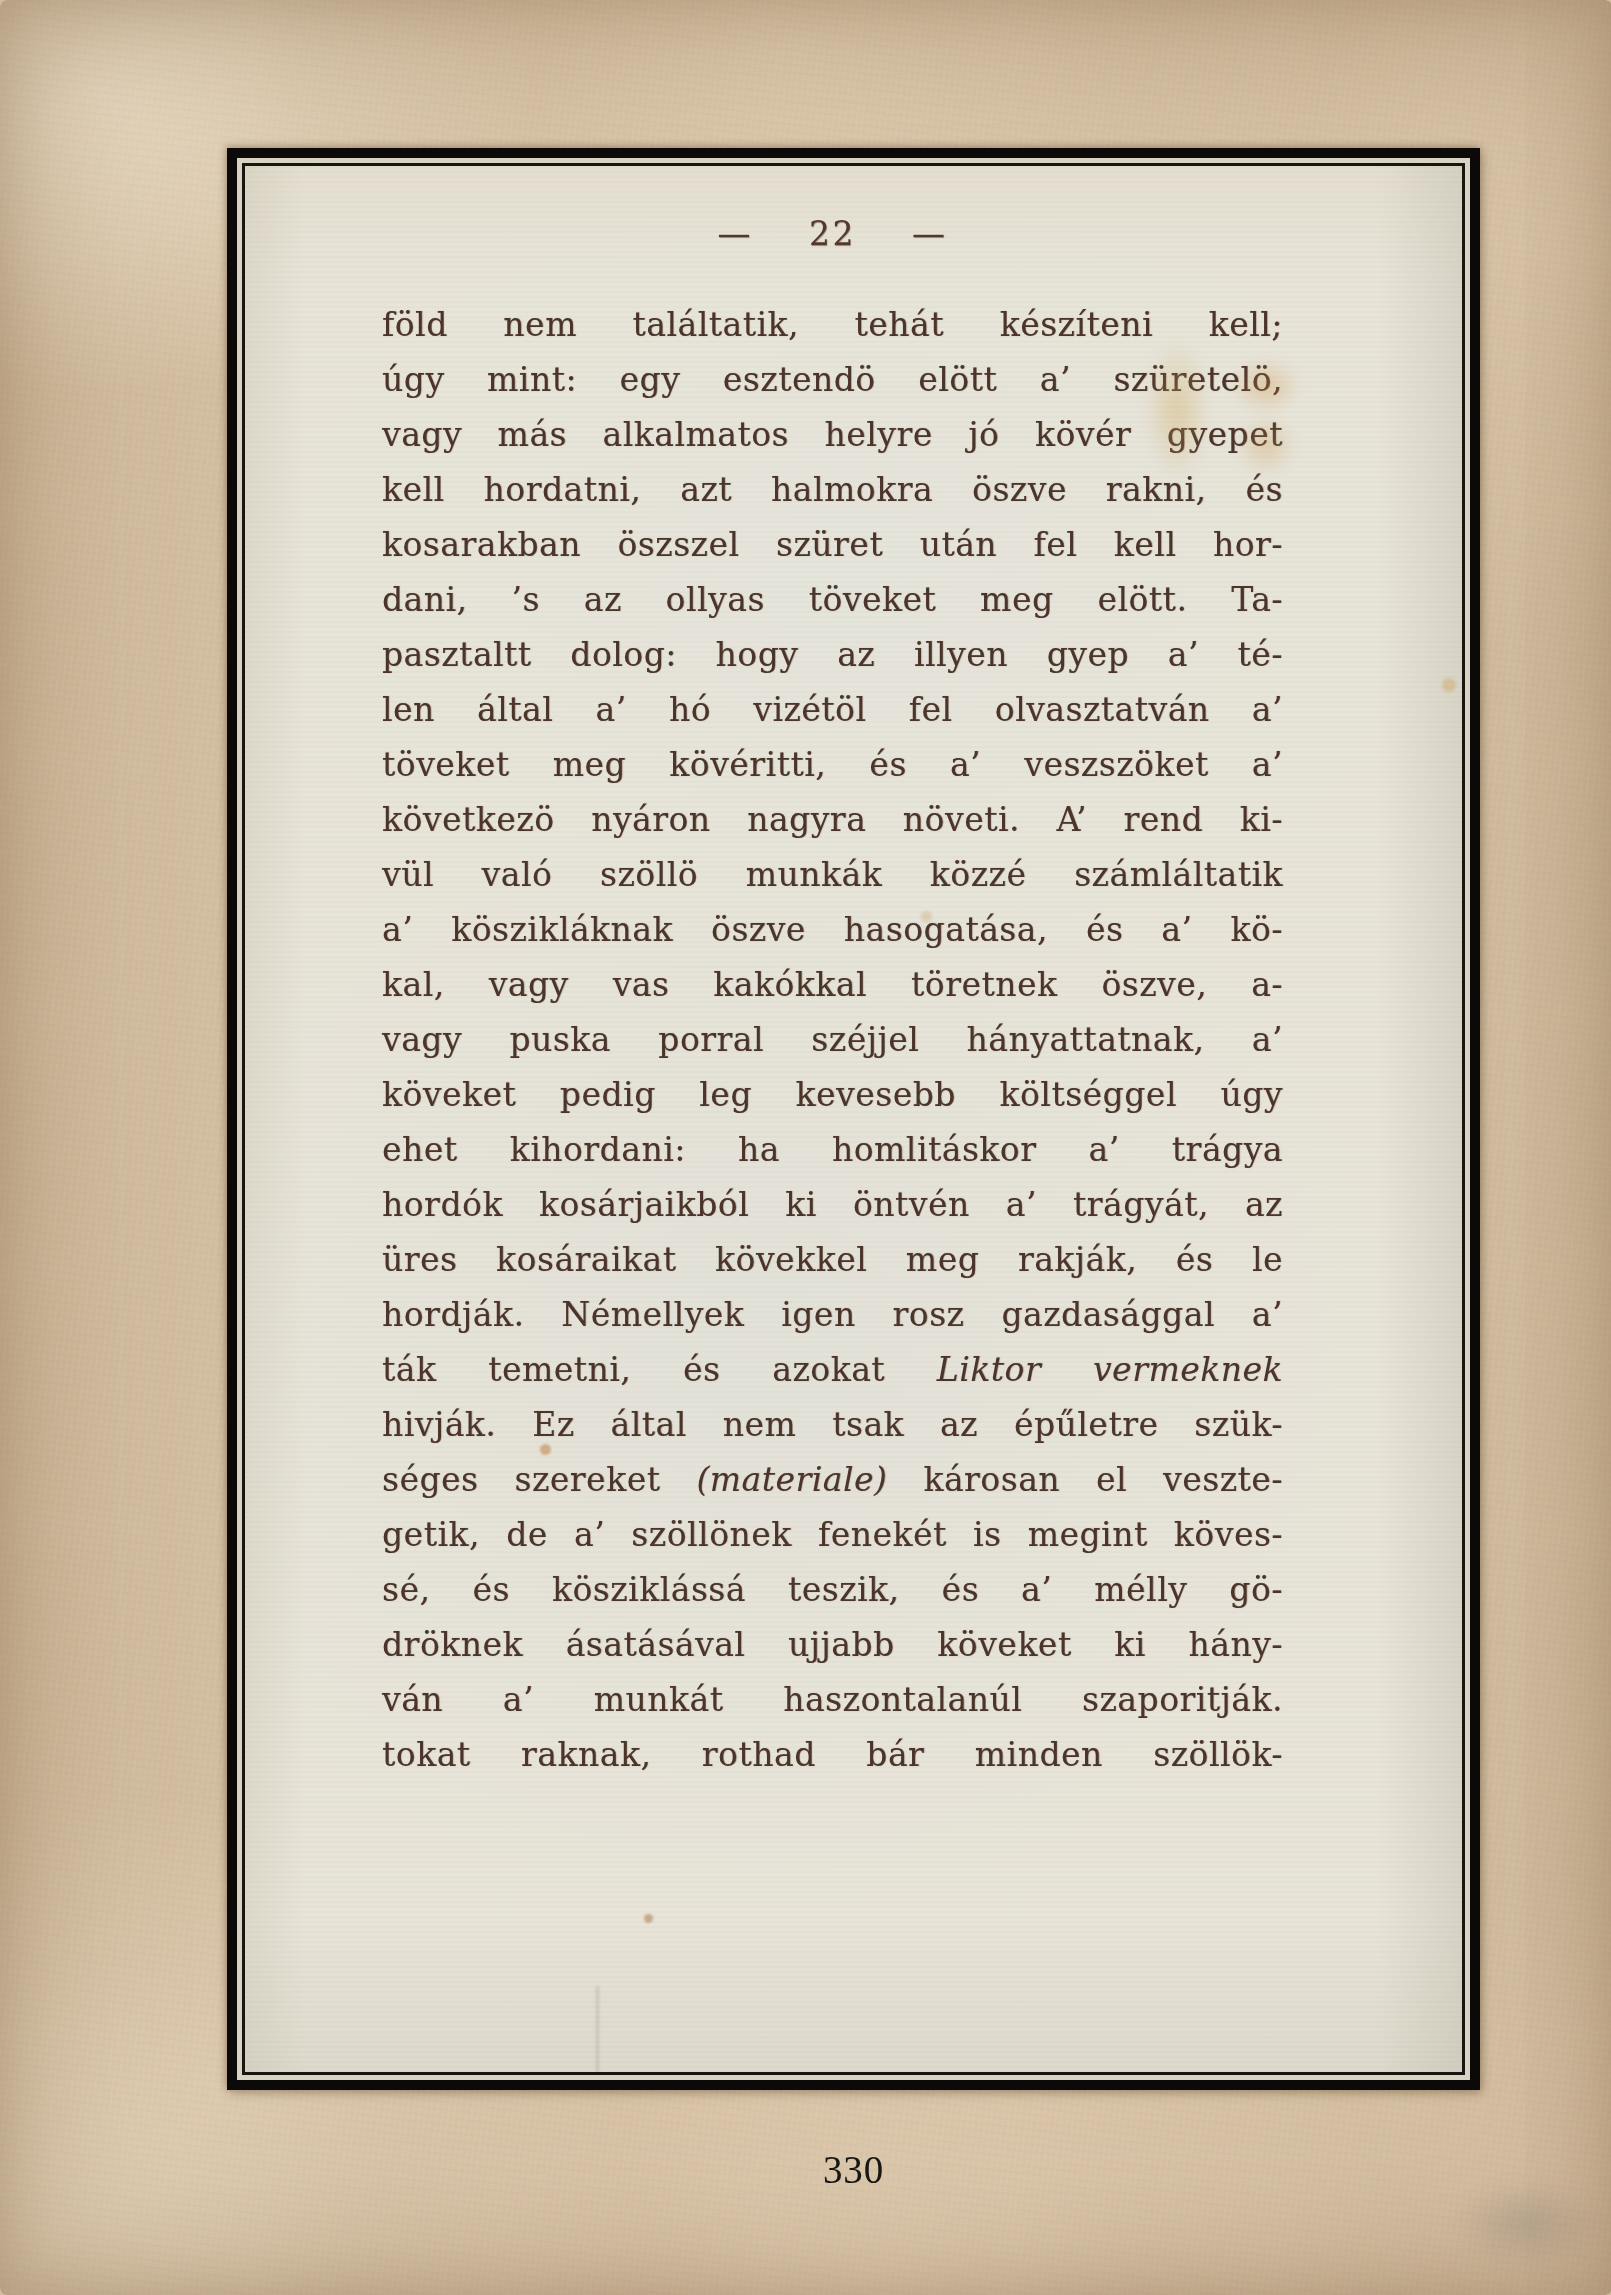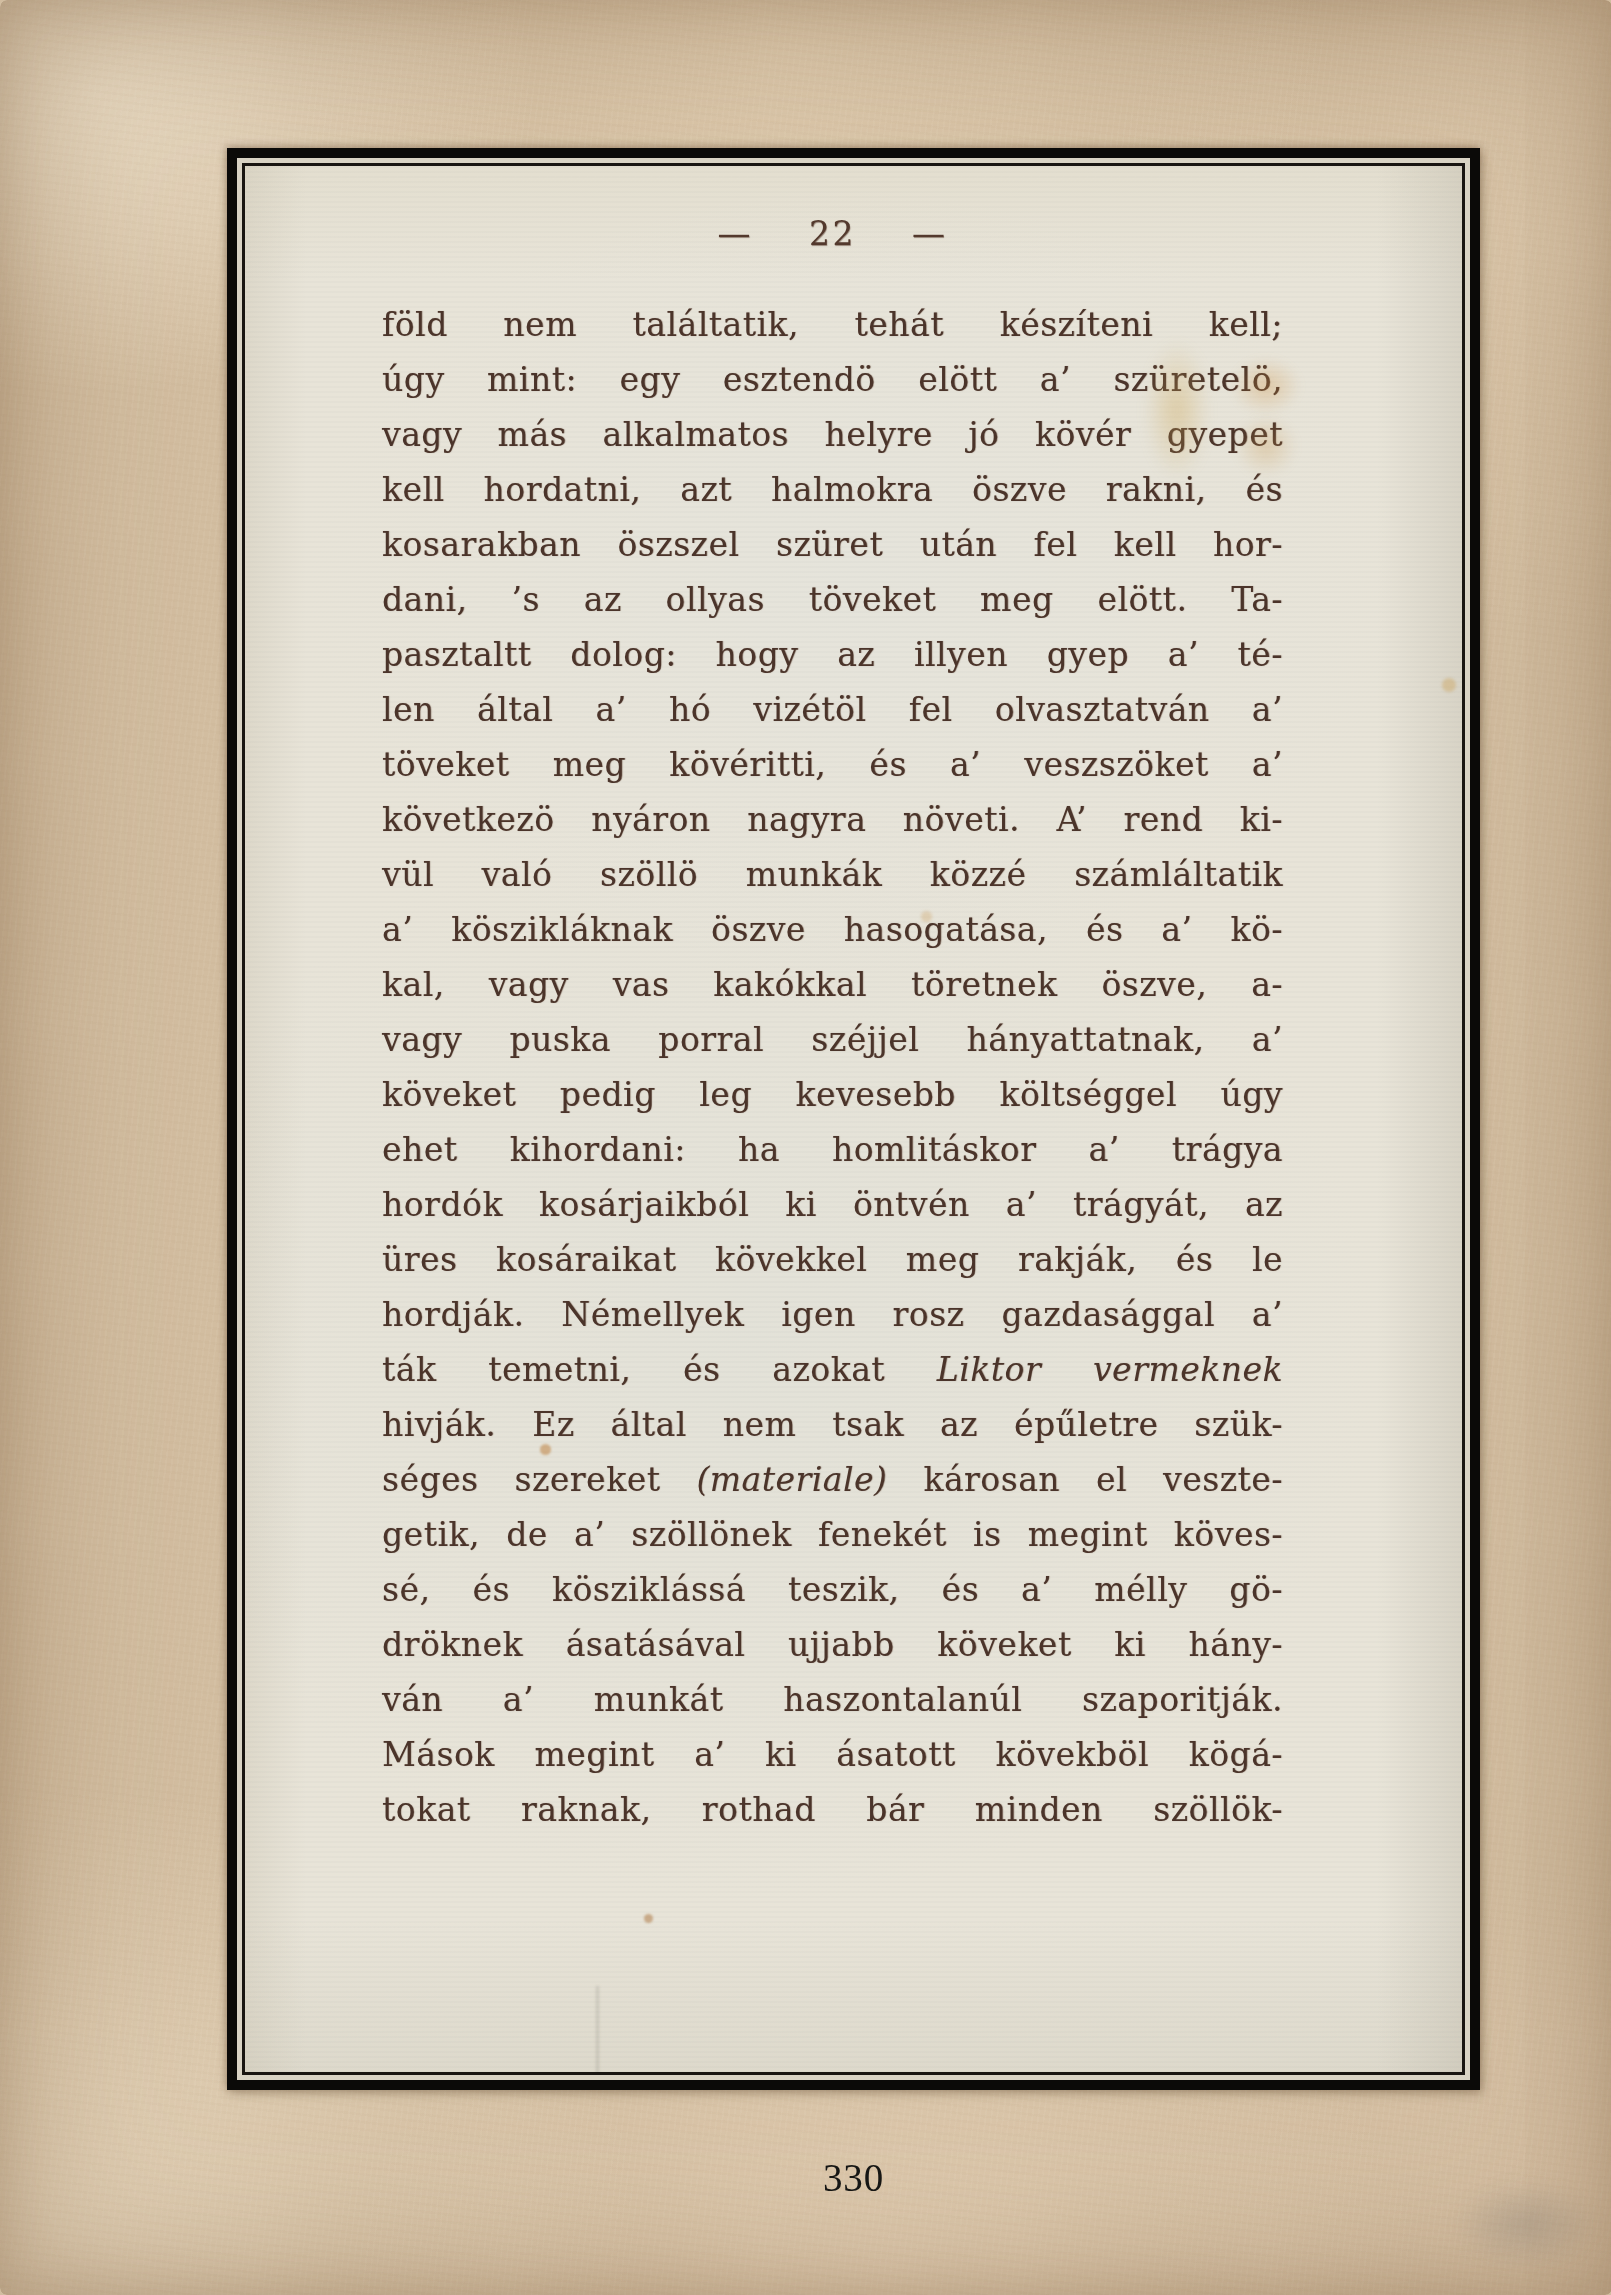--- a/index.html
+++ b/index.html
@@ -49,21 +49,21 @@
   }
   .textblock{position:absolute;left:137px;top:131px;width:901px;}
   .line{
     display:block;height:55px;line-height:55px;font-size:33px;color:#4b342a;
     text-align:justify;text-align-last:justify;letter-spacing:0.5px;
     text-shadow:0.6px 0.4px 0.8px rgba(80,52,36,0.45);
   }
   .line .it{font-style:italic;}
   .folio{
     position:absolute;left:227px;top:2147px;width:1253px;text-align:center;
-    font-family:"Liberation Serif", serif;font-size:39px;color:#161614;letter-spacing:0.8px;margin-top:8px;
+    font-family:"Liberation Serif", serif;font-size:39px;color:#161614;letter-spacing:0.8px;
   }
   .blot{position:absolute;border-radius:50%;pointer-events:none;}
   .b-streak {left:899px;top:174px;width:66px;height:141px;background:radial-gradient(closest-side,rgba(206,168,88,0.38),rgba(0,0,0,0));filter:blur(5.8px);}
   .b-stainA {left:986px;top:191px;width:70px;height:58px;background:radial-gradient(closest-side,rgba(205,145,65,0.33),rgba(0,0,0,0));filter:blur(4.1px);}
   .b-stainB {left:990px;top:249px;width:62px;height:62px;background:radial-gradient(closest-side,rgba(200,150,75,0.30),rgba(0,0,0,0));filter:blur(5px);}
   .b-speckF {left:295px;top:1278px;width:10.7px;height:10.7px;background:rgba(188,122,52,0.50);filter:blur(0.8px);}
   .b-speckH {left:1197px;top:512px;width:14px;height:14px;background:rgba(203,158,80,0.38);filter:blur(1.7px);}
   .b-speckI {left:399px;top:1748px;width:9px;height:9px;background:rgba(168,108,52,0.48);filter:blur(0.8px);}
   .b-speckJ {left:676px;top:745px;width:10.7px;height:10.7px;background:rgba(200,150,80,0.28);filter:blur(1.7px);}
   .b-crease {left:351px;top:1820px;width:3.3px;height:258px;border-radius:0;background:rgba(120,116,106,0.22);filter:blur(1.7px);}
@@ -100,21 +100,20 @@
             <div class="line"><span class="seg">hordók kosárjaikból ki öntvén a’ trágyát, az</span><span class="seg it"></span><span class="seg"></span></div>
             <div class="line"><span class="seg">üres kosáraikat kövekkel meg rakják, és le</span><span class="seg it"></span><span class="seg"></span></div>
             <div class="line"><span class="seg">hordják. Némellyek igen rosz gazdasággal a’</span><span class="seg it"></span><span class="seg"></span></div>
             <div class="line"><span class="seg">ták temetni, és azokat </span><span class="seg it">Liktor vermeknek</span><span class="seg"></span></div>
             <div class="line"><span class="seg">hivják. Ez által nem tsak az épűletre szük-</span><span class="seg it"></span><span class="seg"></span></div>
             <div class="line"><span class="seg">séges szereket </span><span class="seg it">(materiale)</span><span class="seg"> károsan el veszte-</span></div>
             <div class="line"><span class="seg">getik, de a’ szöllönek fenekét is megint köves-</span><span class="seg it"></span><span class="seg"></span></div>
             <div class="line"><span class="seg">sé, és kösziklássá teszik, és a’ mélly gö-</span><span class="seg it"></span><span class="seg"></span></div>
             <div class="line"><span class="seg">dröknek ásatásával ujjabb köveket ki hány-</span><span class="seg it"></span><span class="seg"></span></div>
             <div class="line"><span class="seg">ván a’ munkát haszontalanúl szaporitják.</span><span class="seg it"></span><span class="seg"></span></div>
-            <div class="line"><span class="seg">Mások megint a’ ki ásatott kövekböl kögá-</span><span class="seg it"></span><span class="seg"></span></div>
             <div class="line"><span class="seg">tokat raknak, rothad bár minden szöllök-</span><span class="seg it"></span><span class="seg"></span></div>
           </div>
 
         <div class="blot b-streak"></div>
         <div class="blot b-stainA"></div>
         <div class="blot b-stainB"></div>
 
         <div class="blot b-speckF"></div>
 
         <div class="blot b-speckH"></div>

